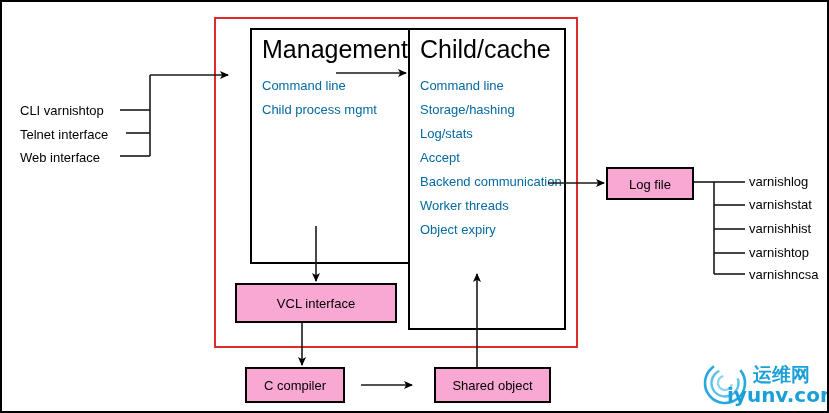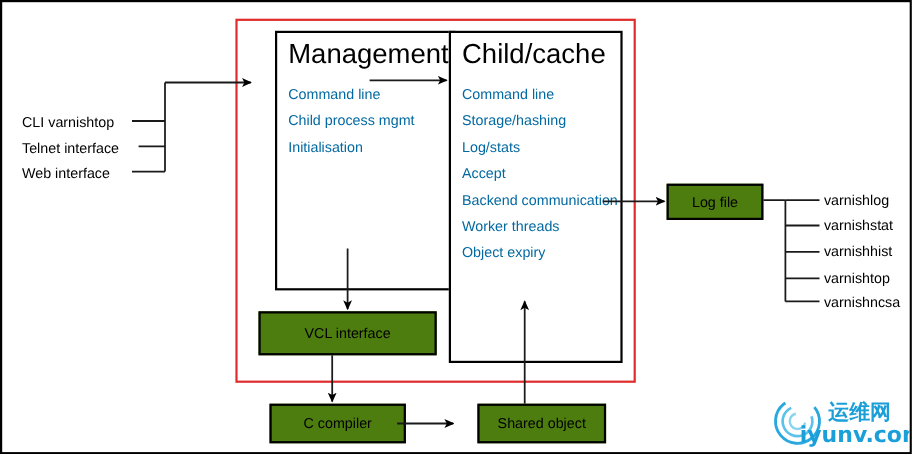--- a/index.html
+++ b/index.html
@@ -21,21 +21,21 @@
     position: absolute;
     left: 0;
     top: 0;
     width: 829px;
     height: 413px;
     pointer-events: none;
   }
   .node {
     position: absolute;
     box-sizing: border-box;
-    background: #4d7c0f;
+    background: #f9a8d4;
     border: 2px solid #000000;
   }
   .node-label {
     position: absolute;
     left: 0;
     right: 0;
     top: 50%;
     transform: translateY(-50%);
     text-align: center;
     font-size: 13px;
@@ -125,42 +125,41 @@
 
 <div id="canvas">
 
   <div class="red-frame" style="left:212px; top:15px; width:364px; height:331px;"></div>
 
   <div class="proc-box" style="left:248px; top:26px; width:164px; height:236px;">
     <div class="proc-title">Management</div>
     <div class="proc-items" style="top:44px;">
       <div class="proc-item">Command line</div>
       <div class="proc-item">Child process mgmt</div>
-      <div class="proc-item">Initialisation</div>
     </div>
   </div>
 
   <div class="proc-box" style="left:406px; top:26px; width:158px; height:302px;">
     <div class="proc-title">Child/cache</div>
     <div class="proc-items" style="top:44px;">
       <div class="proc-item">Command line</div>
       <div class="proc-item">Storage/hashing</div>
       <div class="proc-item">Log/stats</div>
       <div class="proc-item">Accept</div>
       <div class="proc-item">Backend communication</div>
       <div class="proc-item">Worker threads</div>
       <div class="proc-item">Object expiry</div>
     </div>
   </div>
 
   <div class="node" style="left:233px; top:281px; width:162px; height:40px;">
     <div class="node-label">VCL interface</div>
   </div>
 
-  <div class="node" style="left:243px; top:365px; width:124px; height:36px;">
+  <div class="node" style="left:243px; top:365px; width:100px; height:36px;">
     <div class="node-label">C compiler</div>
   </div>
 
   <div class="node" style="left:412px; top:365px; width:117px; height:36px;margin-left:20px;">
     <div class="node-label">Shared object</div>
   </div>
 
   <div class="node" style="left:604px; top:165px; width:88px; height:33px;">
     <div class="node-label">Log file</div>
   </div>

